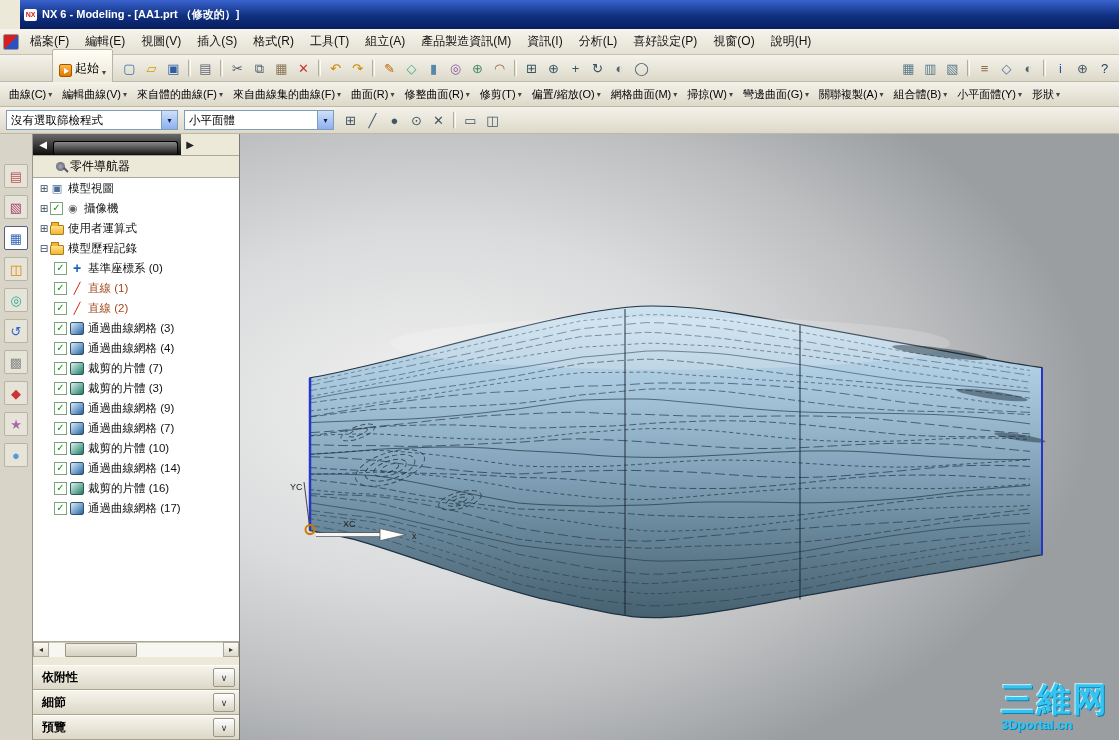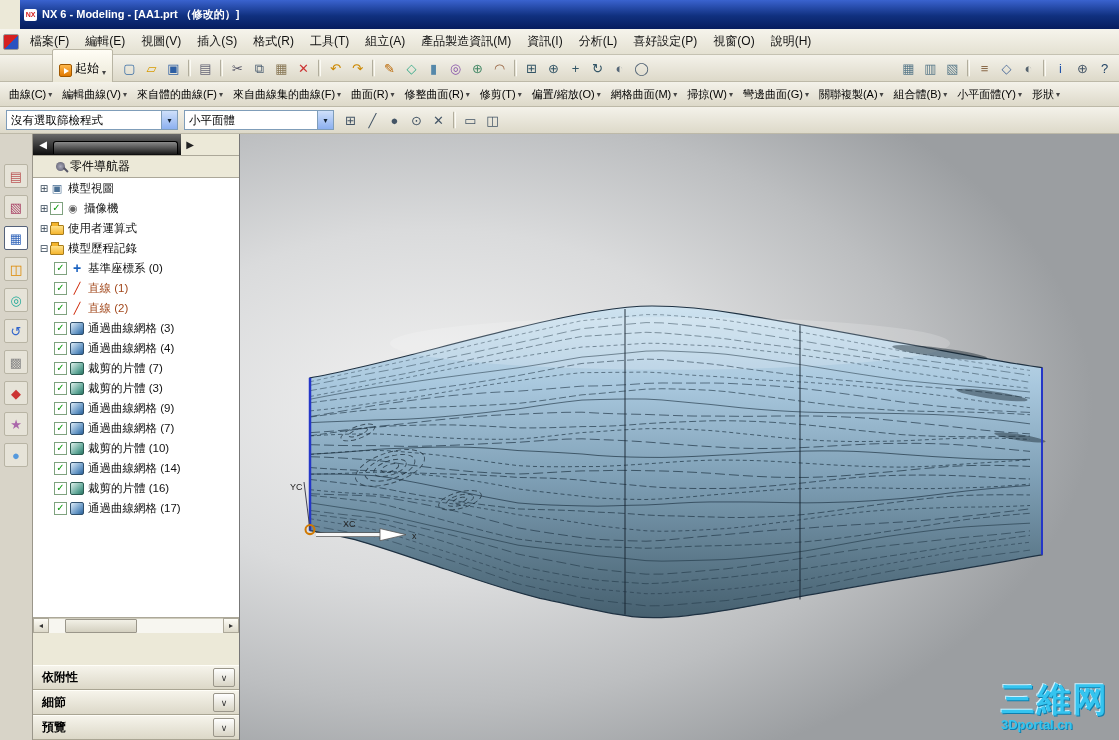--- a/index.html
+++ b/index.html
@@ -84,21 +84,21 @@
   .fi-folder::before { content:""; position:absolute; top:-4px; left:0; width:6px; height:3px; background:#f4b52e; border:1px solid #a97d1c; border-bottom:none; }
   .fi-history::before { content:"↺"; color:#0a8a55; font-weight:bold; }
   .fi-views::before { content:"▣"; color:#4a6f94; }
   .fi-camera::before { content:"◉"; color:#666; }
 
   .nav-hscroll { height:16px; display:flex; align-items:stretch; background:#ece9d8; border-top:1px solid #aca899; flex:none; }
   .hs-btn { width:16px; display:flex; align-items:center; justify-content:center; background:linear-gradient(#fdfcf6,#ddd9c9); border:1px solid #aca899; font-size:8px; color:#333; }
   .hs-track { flex:1; background:#f7f6f0; border-top:1px solid #cfccbc; position:relative; }
   .hs-thumb { position:absolute; left:16px; top:0; width:72px; height:100%; background:linear-gradient(#f2f0e6,#d4d0c0); border:1px solid #9a968a; border-radius:1px; }
 
-  .nav-panels { flex:none; margin-top:32px; }
+  .nav-panels { flex:none; margin-top:8px; }
   .nav-panel { height:25px; display:flex; align-items:center; justify-content:space-between; padding:0 4px 0 9px; background:linear-gradient(#f6f4eb,#dcd8c8); border-top:1px solid #fffef8; border-bottom:1px solid #a9a593; font-size:12px; font-weight:bold; }
   .chev-btn { width:22px; height:19px; display:flex; align-items:center; justify-content:center; border:1px solid #9a968a; border-radius:2px; background:linear-gradient(#ffffff,#d8d4c4); font-size:9px; color:#333; font-weight:normal; }
 
   
   .viewport { flex:1; position:relative; min-width:0; background:radial-gradient(ellipse 75% 65% at 22% 45%, #f1f1f1 0%, #dadbdc 45%, #bcbec0 75%, #9b9ea1 100%); }
   .viewport svg { position:absolute; inset:0; width:100%; height:100%; }
   .watermark { position:absolute; right:10px; bottom:8px; text-align:left; z-index:3; pointer-events:none; }
   .wm1 { font-size:34px; font-weight:bold; color:#35c4ef; letter-spacing:2px; line-height:1; text-shadow:1px 1px 0 #0e7fae, -1px -1px 0 #c9f1ff; }
   .wm2 { font-size:13px; font-weight:bold; color:#35c4ef; margin-top:1px; text-shadow:1px 1px 0 #0e7fae; }
 </style>

